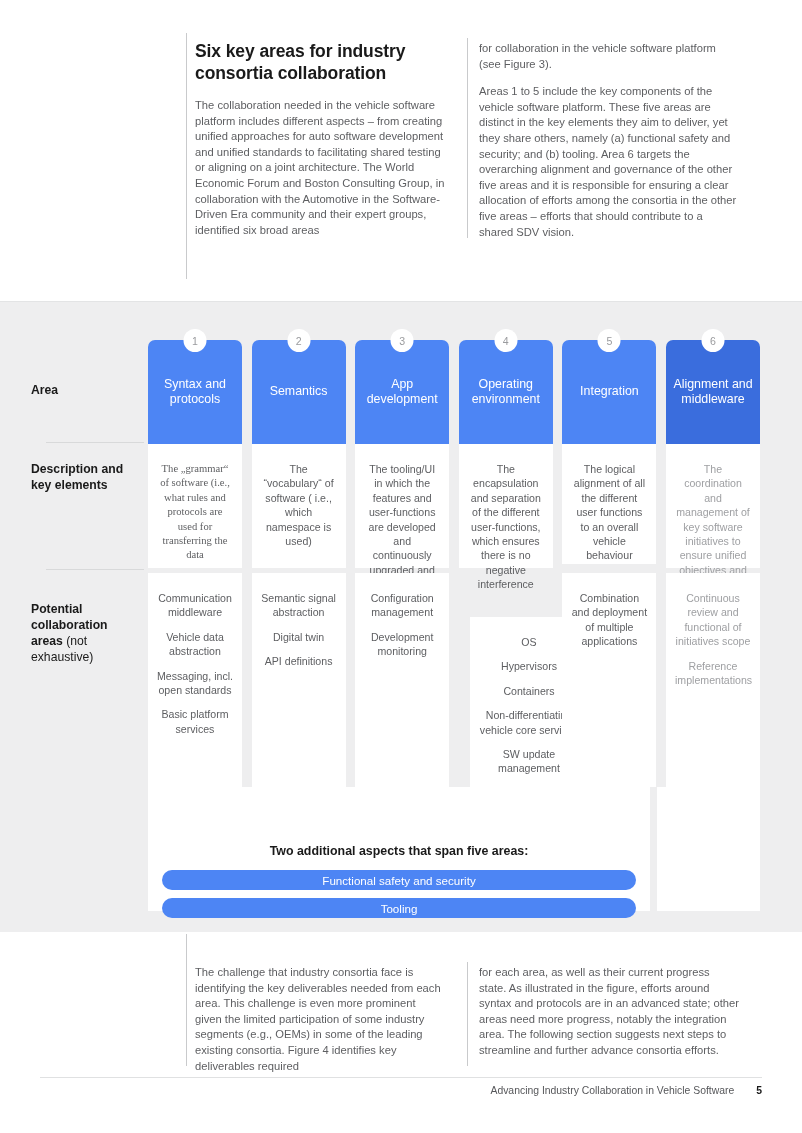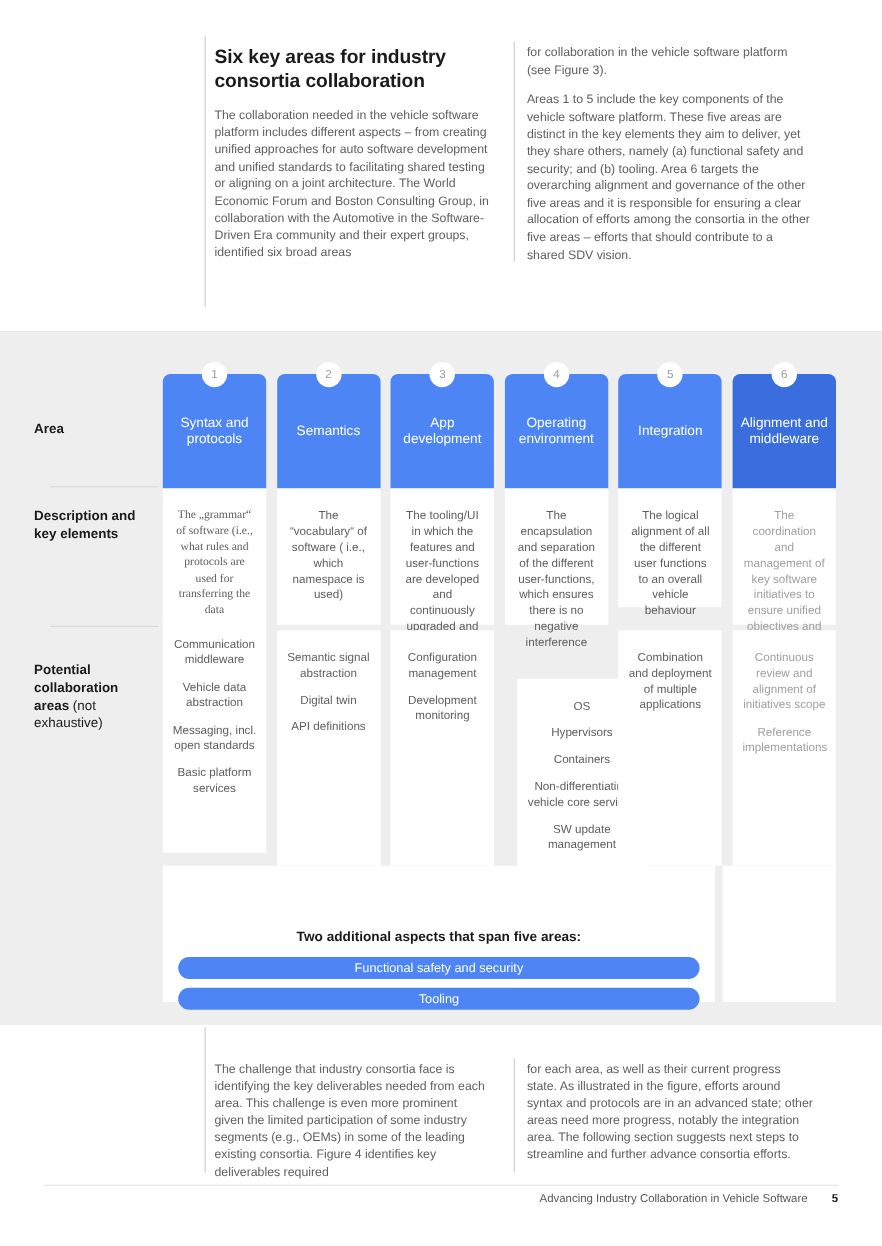--- a/index.html
+++ b/index.html
@@ -225,27 +225,27 @@
       </div>
       <div class="cell" style="left: 103.6px; top: 0px; width: 94px; height: 124px;">
         <p>The “vocabulary“ of software  ( i.e., which namespace is used)</p>
       </div>
       <div class="cell" style="left: 207.2px; top: 0px; width: 94px; height: 124px;">
         <p>The tooling/UI in which the features and user-functions are developed and continuously upgraded and deployed</p>
       </div>
       <div class="cell" style="left: 310.8px; top: 0px; width: 94px; height: 124px;">
         <p>The encapsulation and separation of the different user-functions, which ensures there is no negative interference</p>
       </div>
-      <div class="cell" style="left: 414.4px; top: 0px; width: 94px; height: 108px;">
+      <div class="cell" style="left: 414.4px; top: 0px; width: 94px; height: 120px;">
         <p>The logical alignment of all the different user functions to an overall vehicle behaviour</p>
       </div>
       <div class="cell faint" style="left: 518px; top: 0px; width: 94px; height: 124px;">
         <p>The coordination and management of key software initiatives to ensure unified objectives and deliverables.</p>
       </div>
-      <div class="cell" style="left: 0px; top: 117px; width: 94px; height: 214px;">
+      <div class="cell" style="left: 0px; top: 129px; width: 94px; height: 214px;">
         <p>Communication middleware</p>
         <p>Vehicle data abstraction</p>
         <p>Messaging, incl. open standards</p>
         <p>Basic platform services</p>
       </div>
       <div class="cell" style="left: 103.6px; top: 129px; width: 94px; height: 214px;">
         <p>Semantic signal abstraction</p>
         <p>Digital twin</p>
         <p>API definitions</p>
       </div>
@@ -257,21 +257,21 @@
         <p>OS</p>
         <p>Hypervisors</p>
         <p>Containers</p>
         <p>Non-differentiating vehicle core services</p>
         <p>SW update management</p>
       </div>
       <div class="cell" style="left: 414.4px; top: 129px; width: 94px; height: 214px;">
         <p>Combination and deployment of multiple applications</p>
       </div>
       <div class="cell faint" style="left: 518px; top: 129px; width: 94px; height: 214px;">
-        <p>Continuous review and alignment of initiatives scope</p>
+        <p>Continuous review and functional of initiatives scope</p>
         <p>Reference implementations</p>
       </div>
     </div>
 
   <div class="aspects">
     <div class="aspects-title">Two additional aspects that span five areas:</div>
     <div class="pill">Functional safety and security</div>
     <div class="pill">Tooling</div>
   </div>
   <div class="col6-tail"></div>

